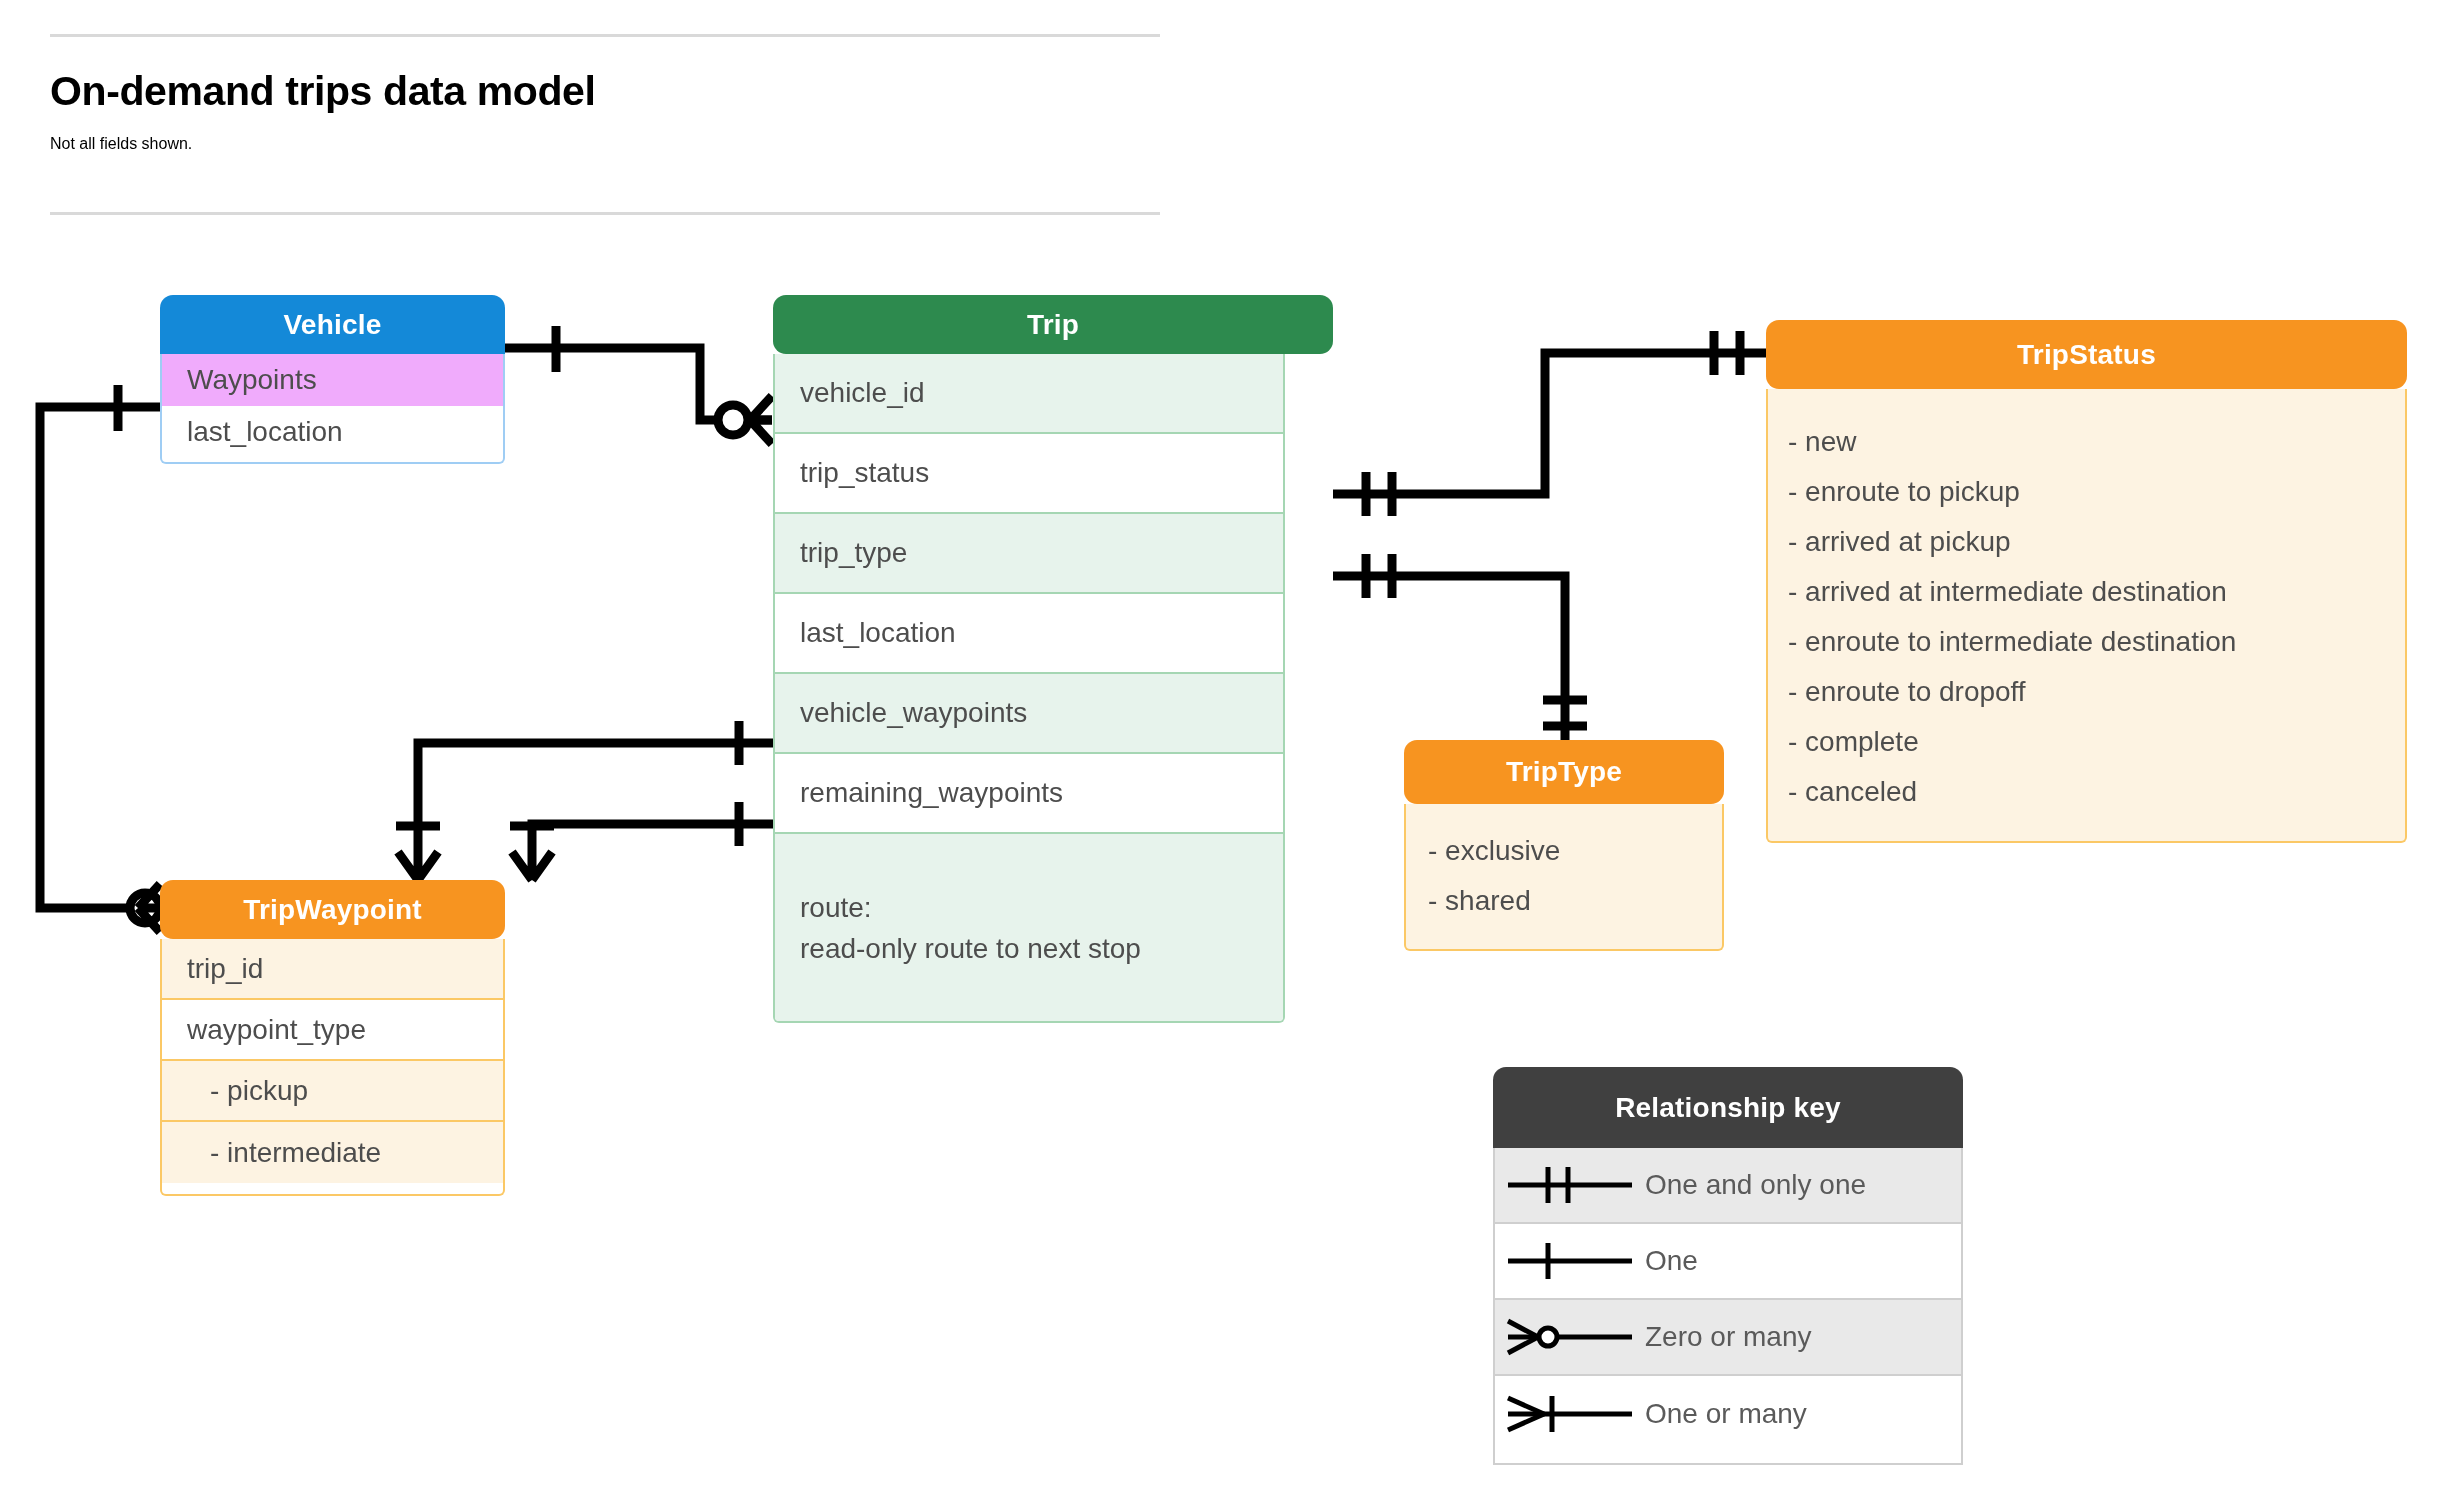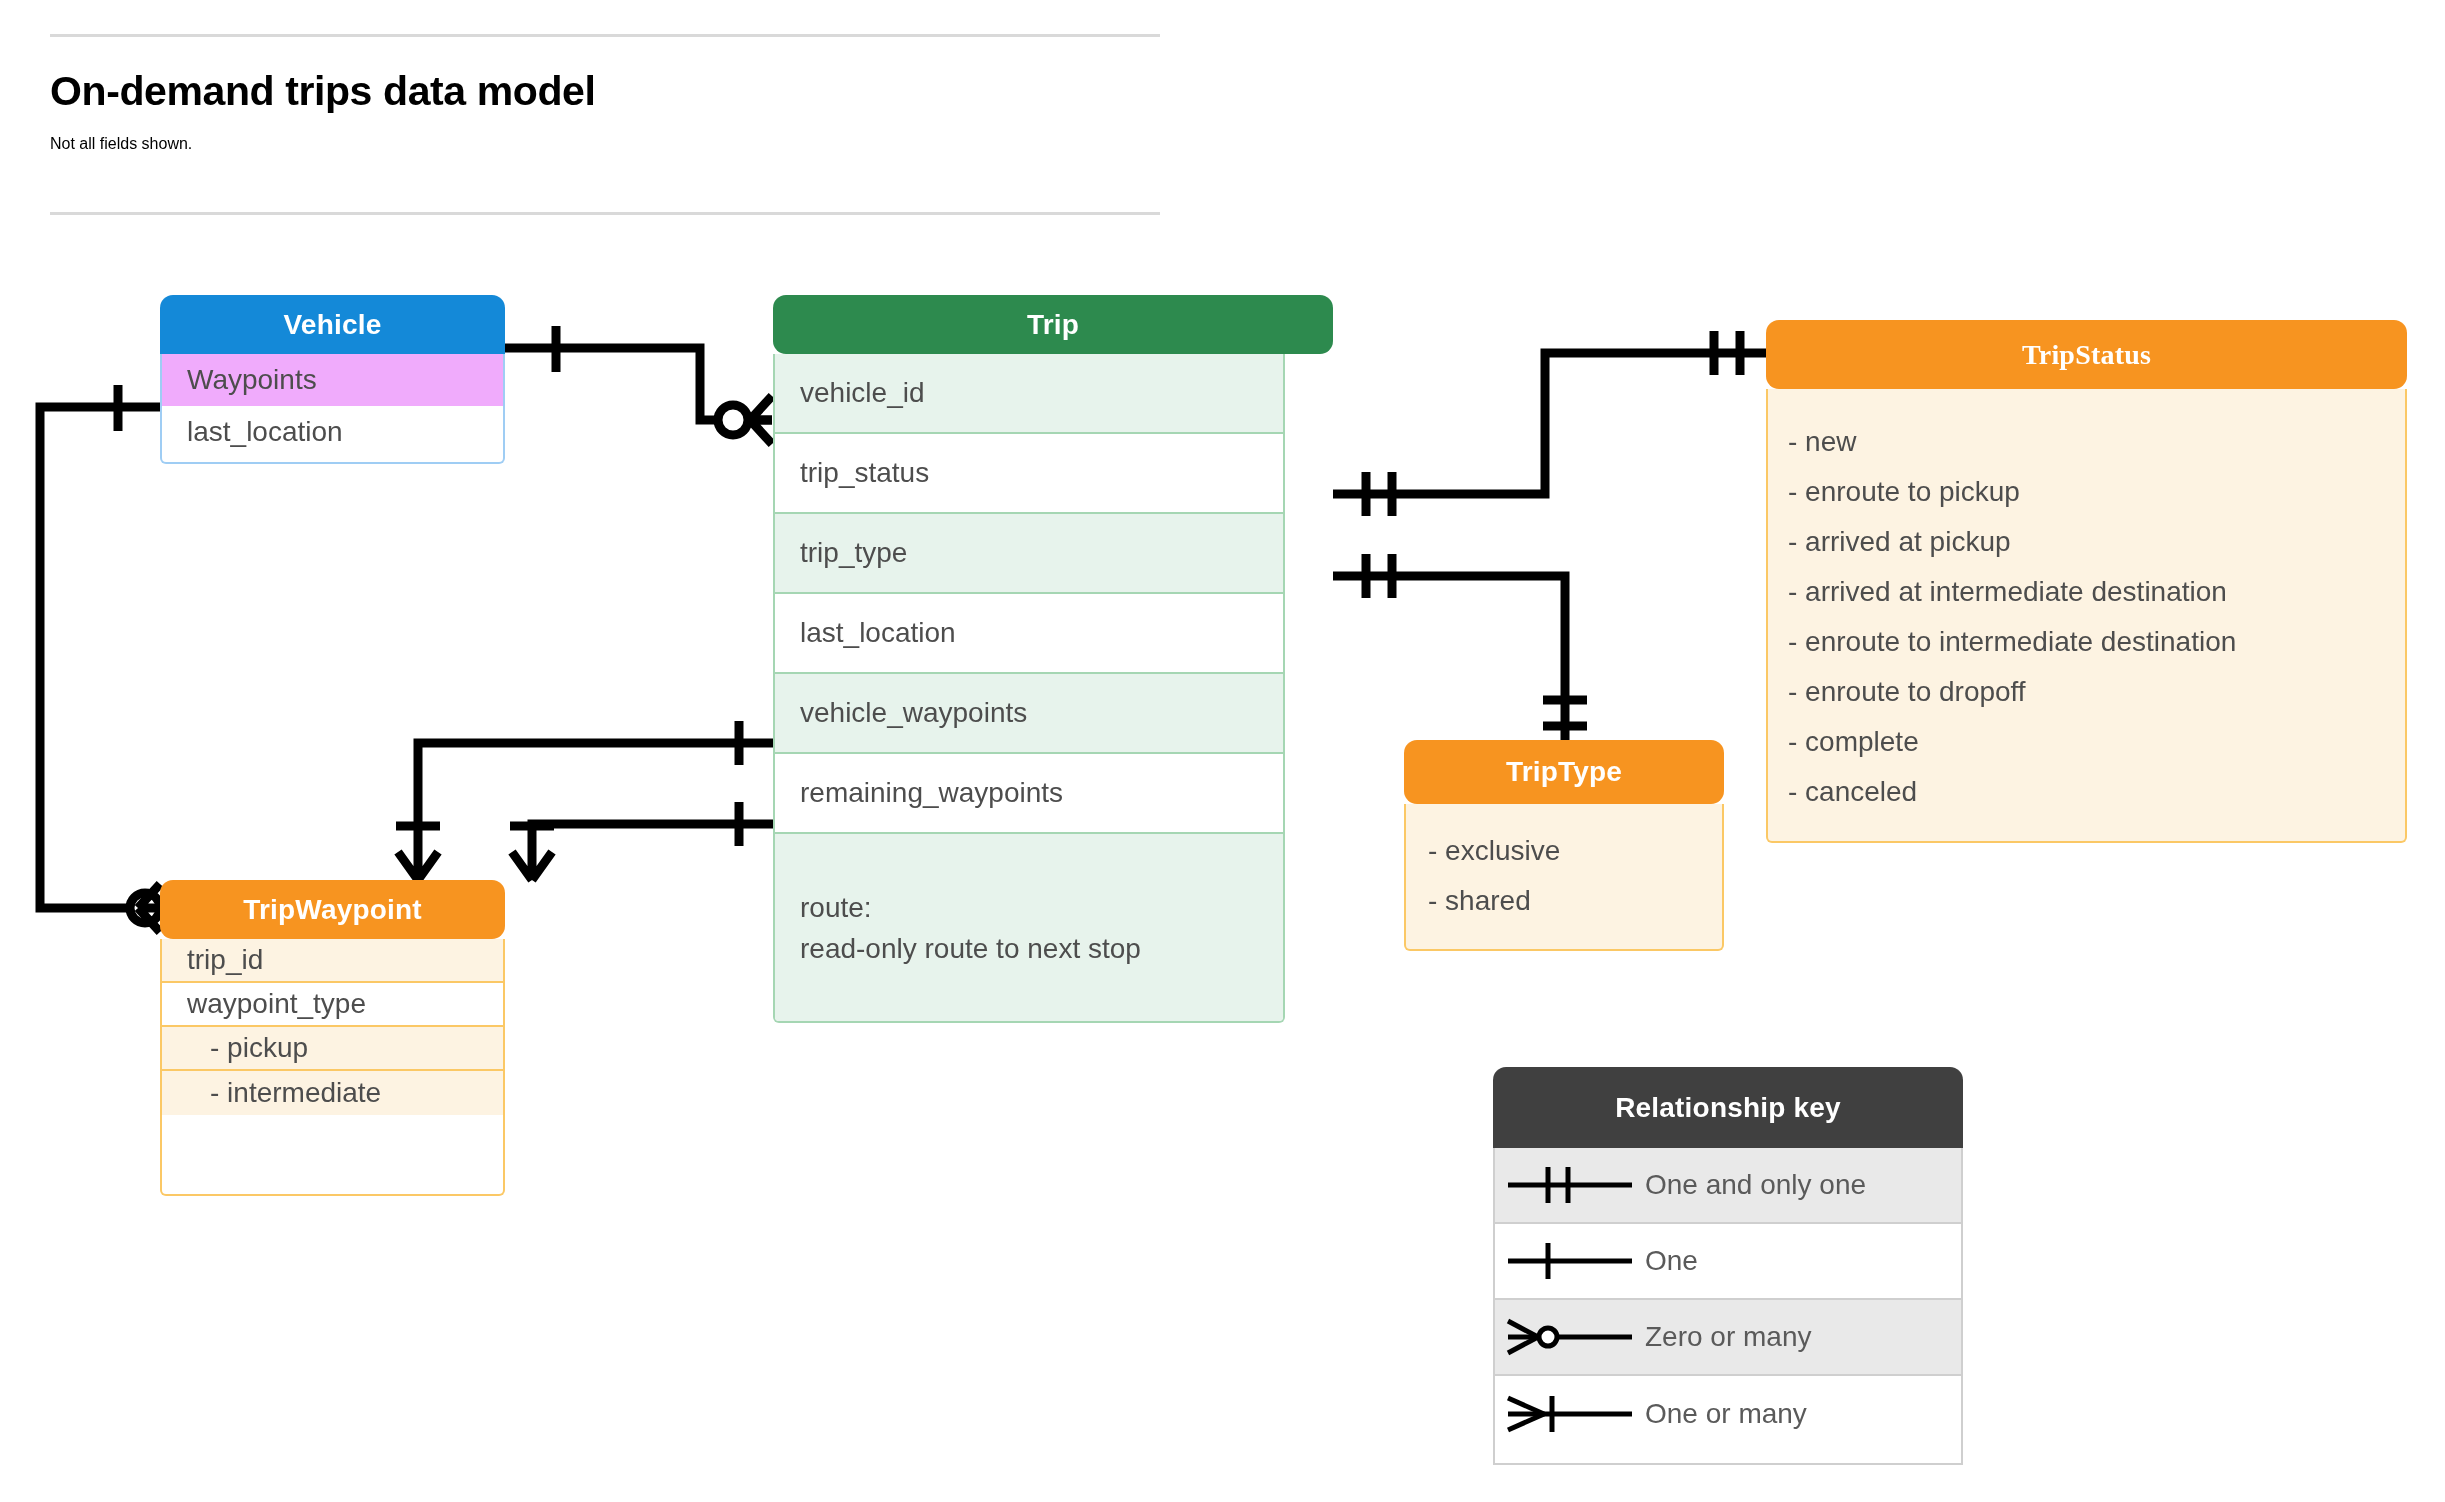--- a/index.html
+++ b/index.html
@@ -67,27 +67,27 @@
   #trip-body .row.route{height:189px;background:#e7f3ec;}
 
   
   #tripwaypoint{left:160px;top:880px;width:345px;height:59px;}
   #tripwaypoint-title{height:59px;background:#f79420;}
   #tripwaypoint-body{
     position:absolute;left:160px;top:939px;width:345px;height:257px;
     border:2px solid #fbc865;border-top:none;border-radius:0 0 6px 6px;
     box-sizing:border-box;overflow:hidden;
   }
-  #tripwaypoint-body .row{height:44px;border-bottom:2px solid #fbc865;}
+  #tripwaypoint-body .row{height:61px;border-bottom:2px solid #fbc865;}
   #tripwaypoint-body .row:last-child{border-bottom:none;}
   #tripwaypoint-body .row.alt{background:#fdf3e2;}
   #tripwaypoint-body .row.plain{background:#ffffff;}
 
   
-  #tripstatus{left:1766px;top:320px;width:641px;height:69px;font-family:Liberation Serif, serif;}
+  #tripstatus{left:1766px;top:320px;width:641px;height:69px;}
   #tripstatus-title{height:69px;background:#f79420;}
   #tripstatus-body{
     position:absolute;left:1766px;top:389px;width:641px;height:454px;
     border:2px solid #fbc865;border-top:none;border-radius:0 0 6px 6px;
     background:#fdf3e2;box-sizing:border-box;
     padding:28px 0 0 20px;
   }
   #tripstatus-body .enum-item{font-size:28px;color:#4d4d4d;line-height:50px;white-space:nowrap;}
 
   

